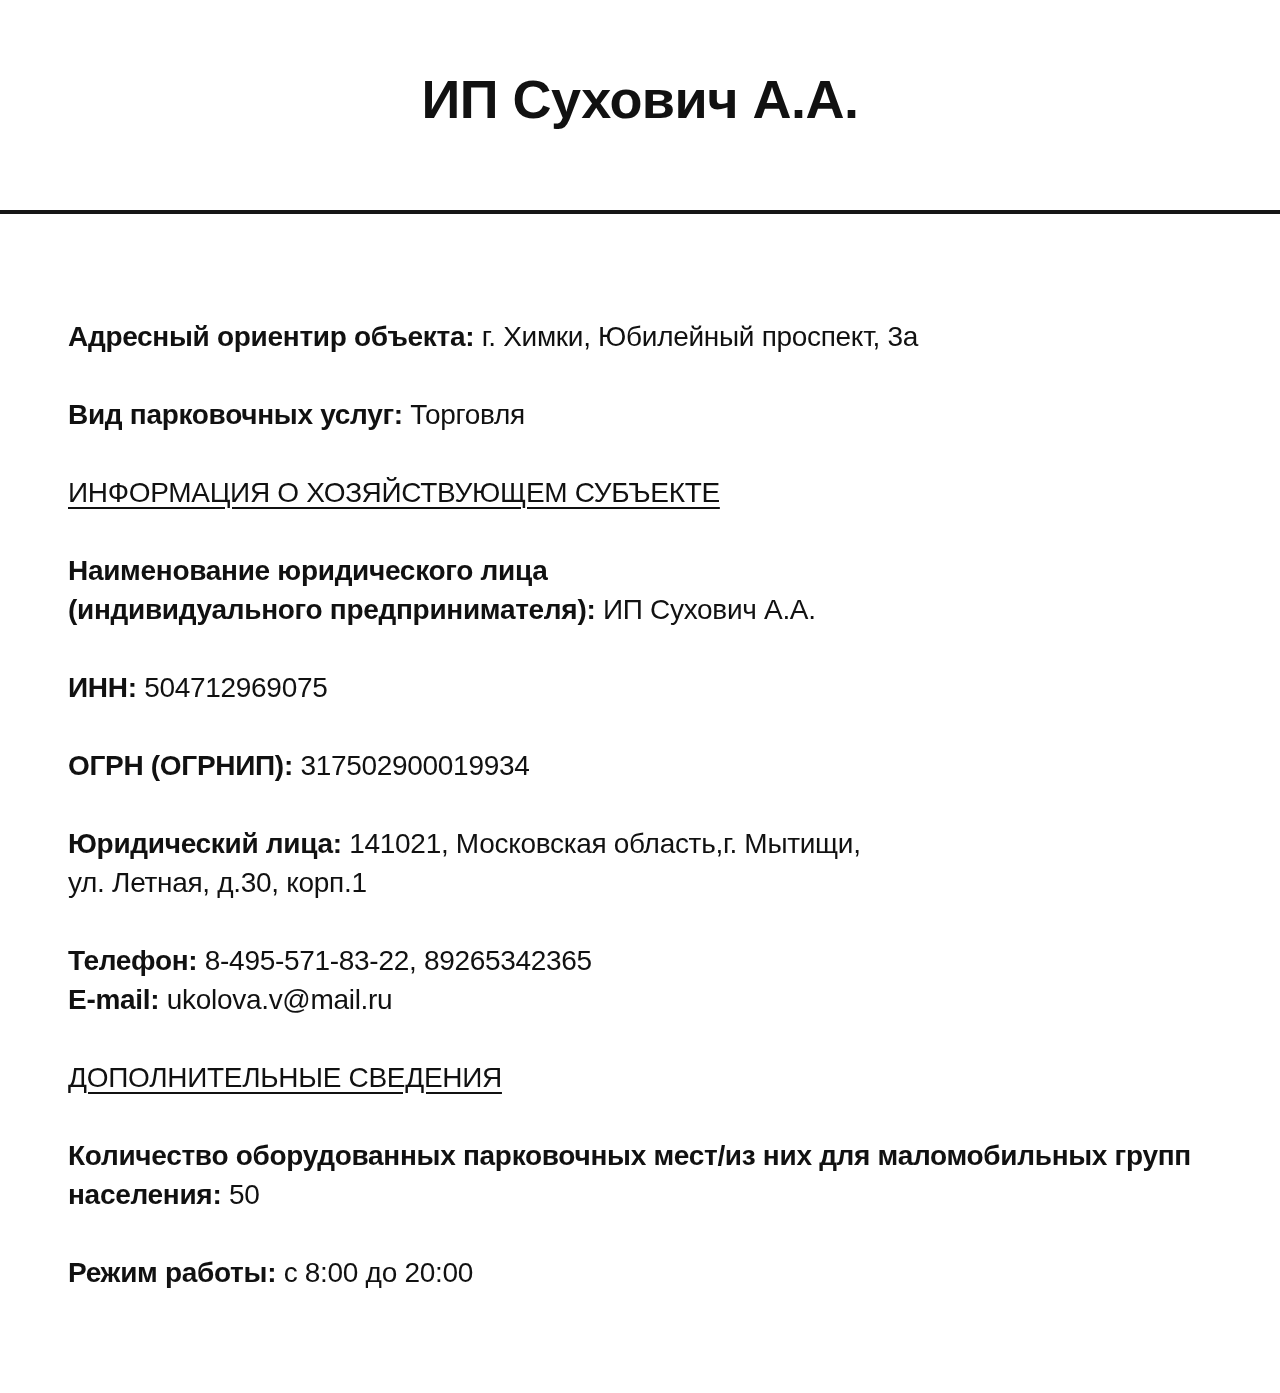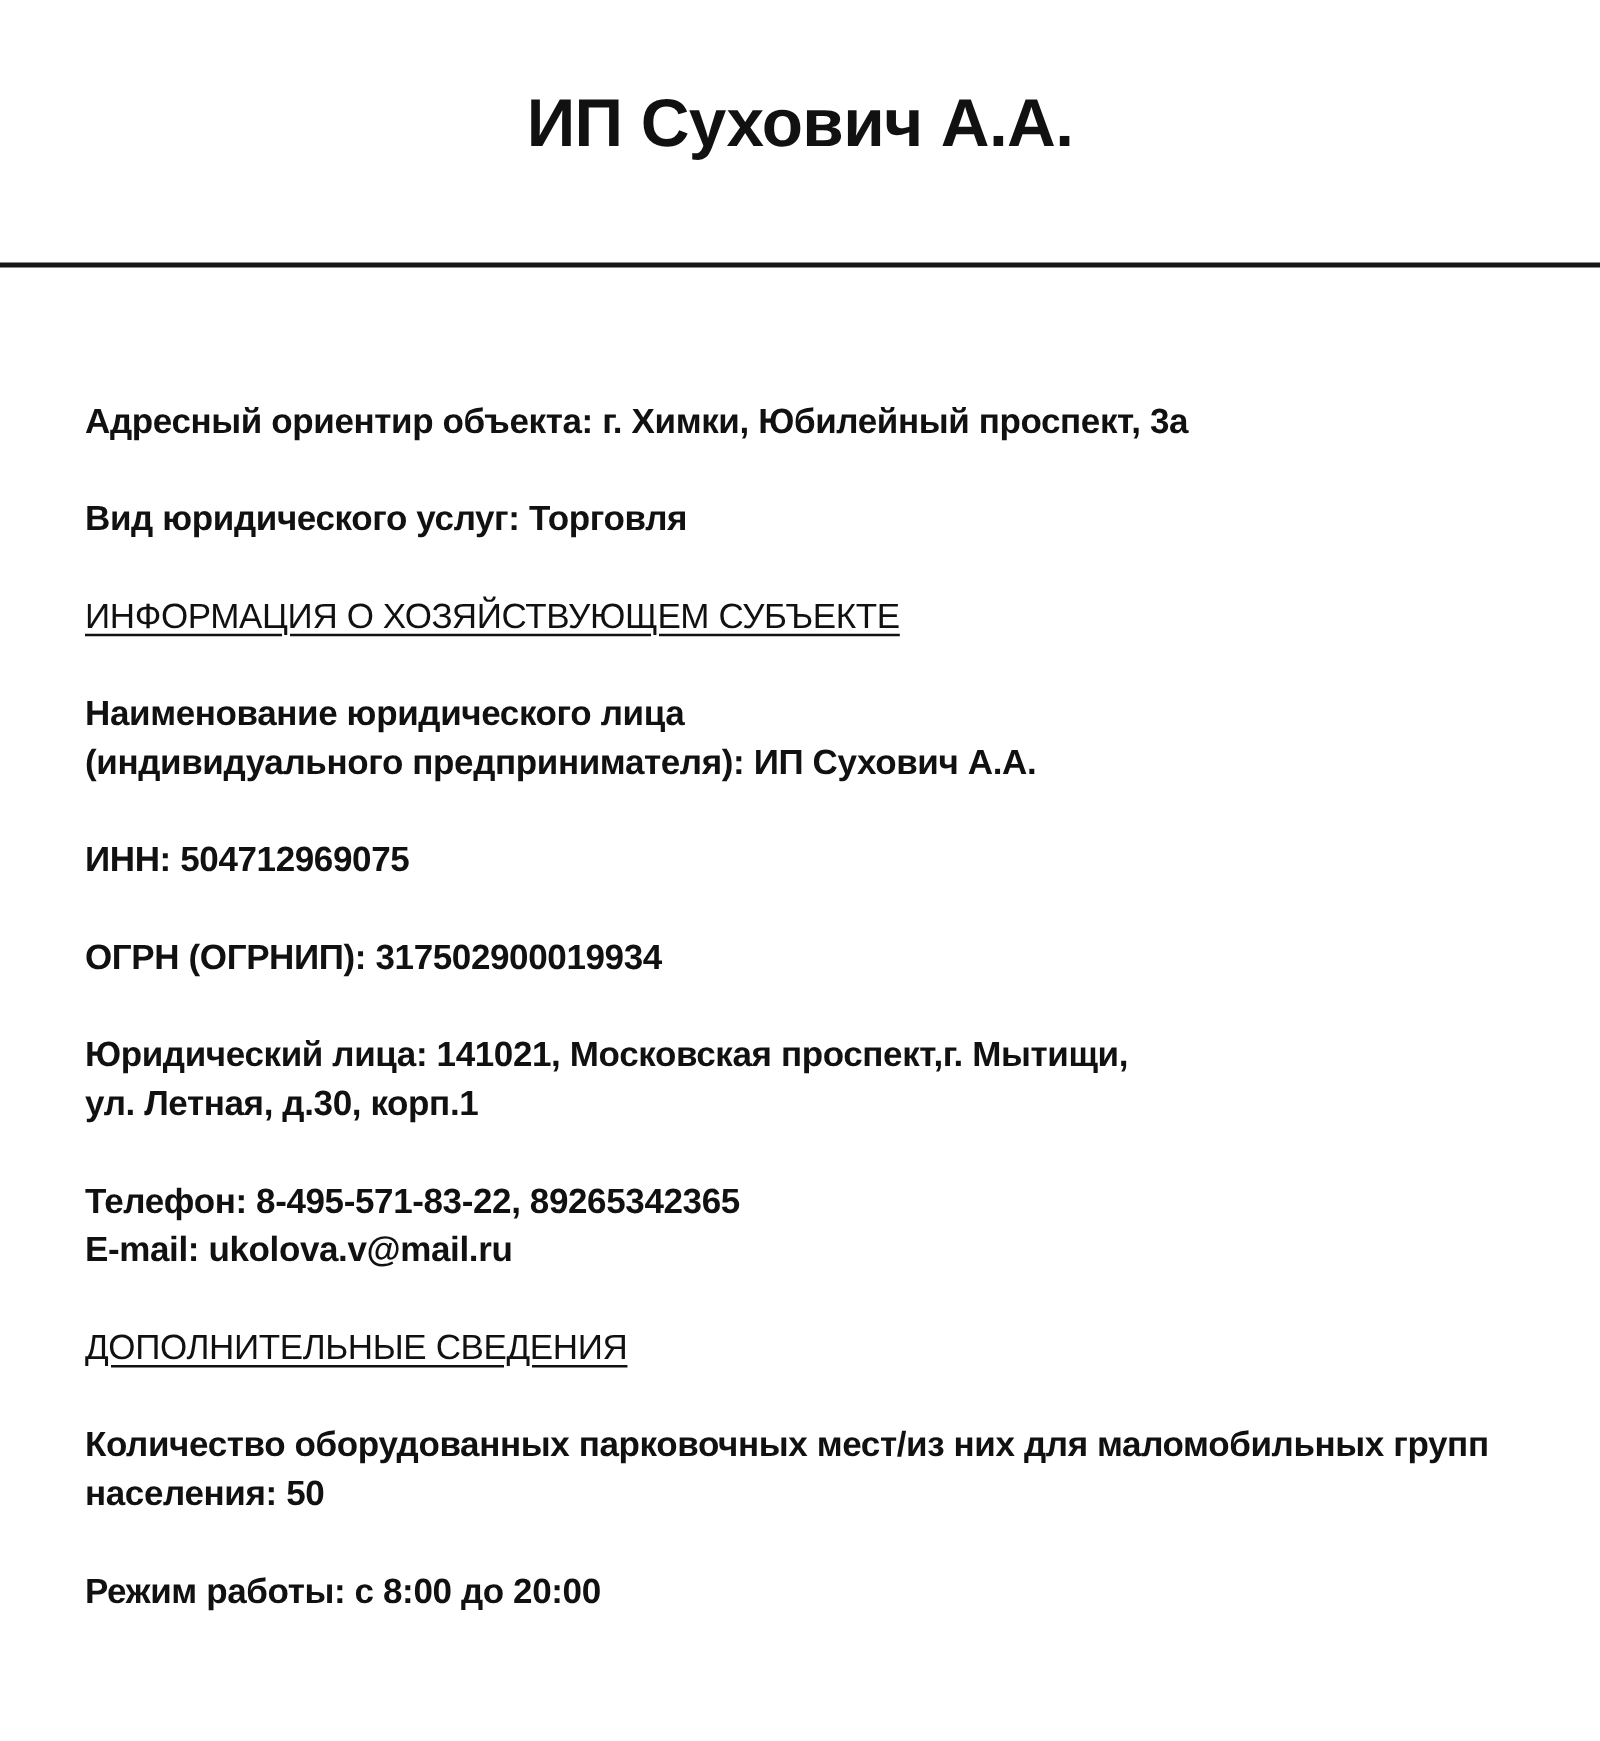--- a/index.html
+++ b/index.html
@@ -40,21 +40,21 @@
     letter-spacing: -0.3px;
   }
   .first-block {
     margin-top: 103px !important;
   }
   .label {
     font-weight: bold;
     text-align: right;
   }
   .value {
-    font-weight: bold;
+    font-weight: normal;
     text-align: right;
   }
   .section-heading {
     font-weight: normal;
     text-decoration: underline;
     text-underline-offset: 5px;
     text-decoration-thickness: 2px;
   }
   .extra-gap {
     margin-top: 37px !important;
@@ -64,31 +64,31 @@
 <body>
 
 <h1 class="doc-title">ИП Сухович А.А.</h1>
 
 <div class="rule"></div>
 
 <div class="content">
 
   <p class="first-block"><span class="label">Адресный ориентир объекта:</span> <span class="value">г. Химки, Юбилейный проспект, 3а</span></p>
 
-  <p><span class="label">Вид юридического услуг:</span> <span class="value">Торговля</span></p>
+  <p><span class="label">Вид парковочных услуг:</span> <span class="value">Торговля</span></p>
 
   <p class="section-heading extra-gap">ИНФОРМАЦИЯ О ХОЗЯЙСТВУЮЩЕМ СУБЪЕКТЕ</p>
 
   <p><span class="label">Наименование юридического лица</span><br><span class="label">(индивидуального предпринимателя):</span> <span class="value">ИП Сухович А.А.</span></p>
 
   <p><span class="label">ИНН:</span> <span class="value">504712969075</span></p>
 
   <p><span class="label">ОГРН (ОГРНИП):</span> <span class="value">317502900019934</span></p>
 
-  <p><span class="label">Юридический лица:</span> <span class="value">141021, Московская проспект,г. Мытищи,</span><br><span class="value">ул. Летная, д.30, корп.1</span></p>
+  <p><span class="label">Юридический лица:</span> <span class="value">141021, Московская область,г. Мытищи,</span><br><span class="value">ул. Летная, д.30, корп.1</span></p>
 
   <p><span class="label">Телефон:</span> <span class="value">8-495-571-83-22, 89265342365</span><br><span class="label">E-mail:</span> <span class="value">ukolova.v@mail.ru</span></p>
 
   <p class="section-heading">ДОПОЛНИТЕЛЬНЫЕ СВЕДЕНИЯ</p>
 
   <p><span class="label">Количество оборудованных парковочных мест/из них для маломобильных групп</span><br><span class="label">населения:</span> <span class="value">50</span></p>
 
   <p><span class="label">Режим работы:</span> <span class="value">с 8:00 до 20:00</span></p>
 
 </div>

